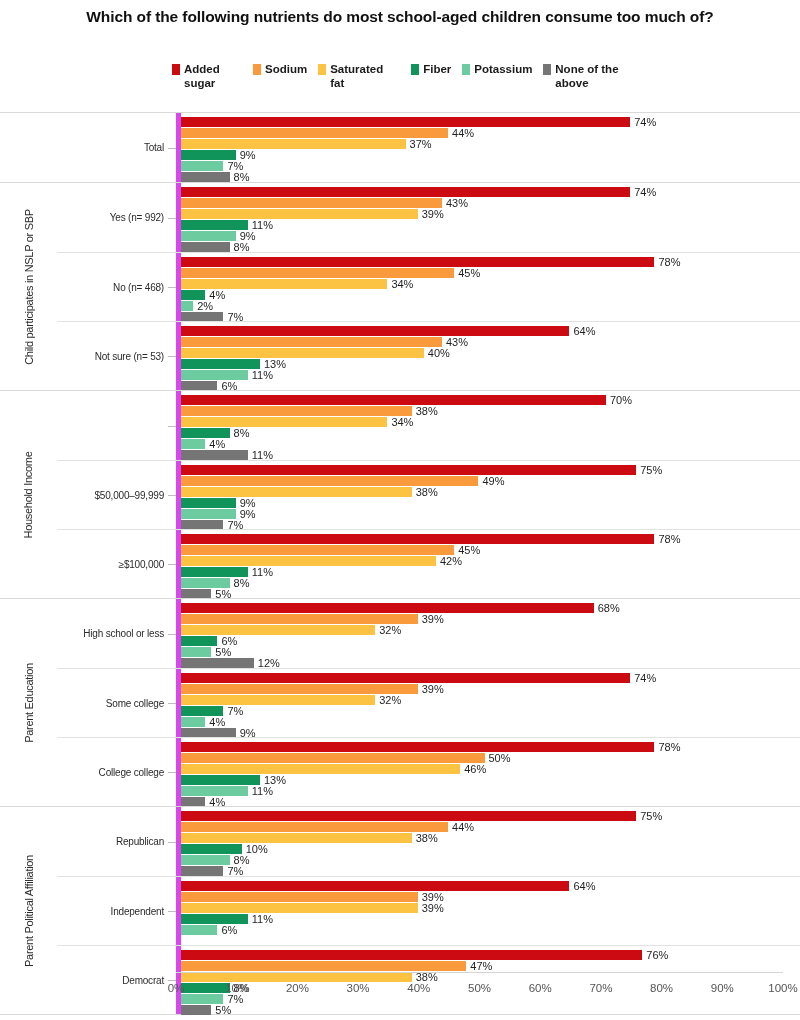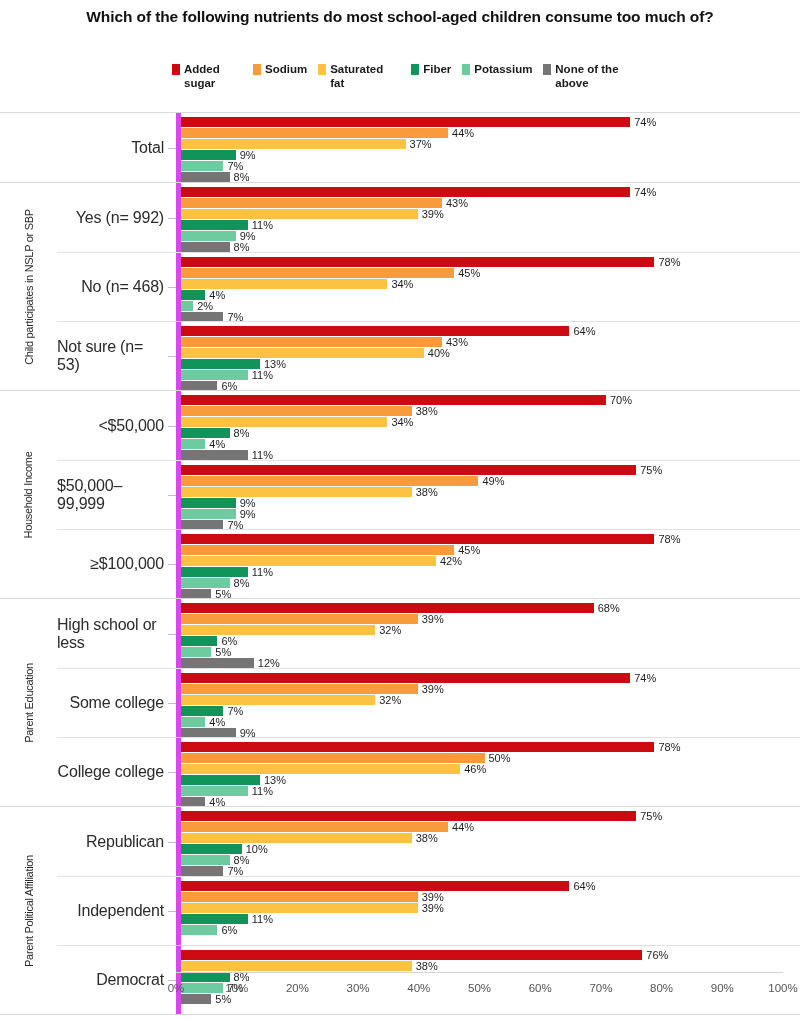--- a/index.html
+++ b/index.html
@@ -106,22 +106,23 @@
 
   .group-label {
     position: absolute;
     left: 0; top: 0;
     width: 111px;           
     height: 100%;
     display: flex;
     align-items: center;
     justify-content: flex-end;
     padding-right: 4px;
-    font-size: 16px;
+    font-size: 10px;
     color: #2b2b2b;
+    text-align: right;
     letter-spacing: -0.2px;
   }
   .tick-dash {
     position: absolute;
     left: 111px;
     top: 50%;
     width: 8px;
     height: 1px;
     background: #bdbdbd;
   }
@@ -345,21 +346,20 @@
             </div>
           </div>
         </div>
       </div>
       <div class="supergroup">
         <div class="supergroup-label">
           <span>Household Income</span>
         </div>
         <div class="groups-col">
           <div class="group">
-            <div class="group-label">&lt;$50,000</div>
             <div class="tick-dash"></div>
             <div class="bars">
               <div class="bar-row">
                 <div class="bar" style="width: 424.9px; background: rgb(204, 10, 18);"></div>
                 <div class="bar-value">70%</div>
               </div>
               <div class="bar-row">
                 <div class="bar" style="width: 230.66px; background: rgb(249, 155, 60);"></div>
                 <div class="bar-value">38%</div>
               </div>
@@ -601,20 +601,24 @@
               </div>
             </div>
           </div>
           <div class="group">
             <div class="group-label">Democrat</div>
             <div class="tick-dash"></div>
             <div class="bars">
               <div class="bar-row">
                 <div class="bar" style="width: 461.32px; background: rgb(204, 10, 18);"></div>
                 <div class="bar-value">76%</div>
+              </div>
+              <div class="bar-row">
+                <div class="bar" style="width: 285.29px; background: rgb(249, 155, 60);"></div>
+                <div class="bar-value">47%</div>
               </div>
               <div class="bar-row">
                 <div class="bar" style="width: 230.66px; background: rgb(251, 195, 65);"></div>
                 <div class="bar-value">38%</div>
               </div>
               <div class="bar-row">
                 <div class="bar" style="width: 48.56px; background: rgb(16, 148, 90);"></div>
                 <div class="bar-value">8%</div>
               </div>
               <div class="bar-row">

